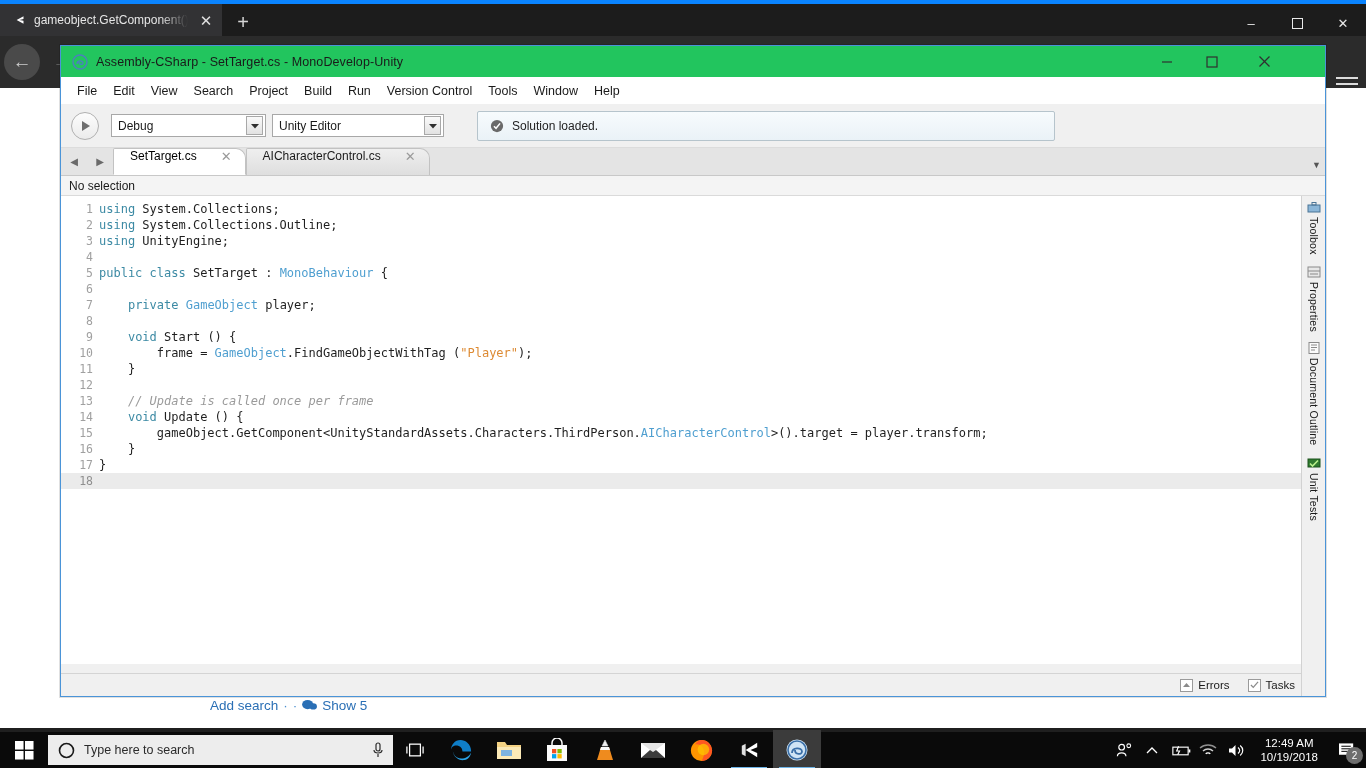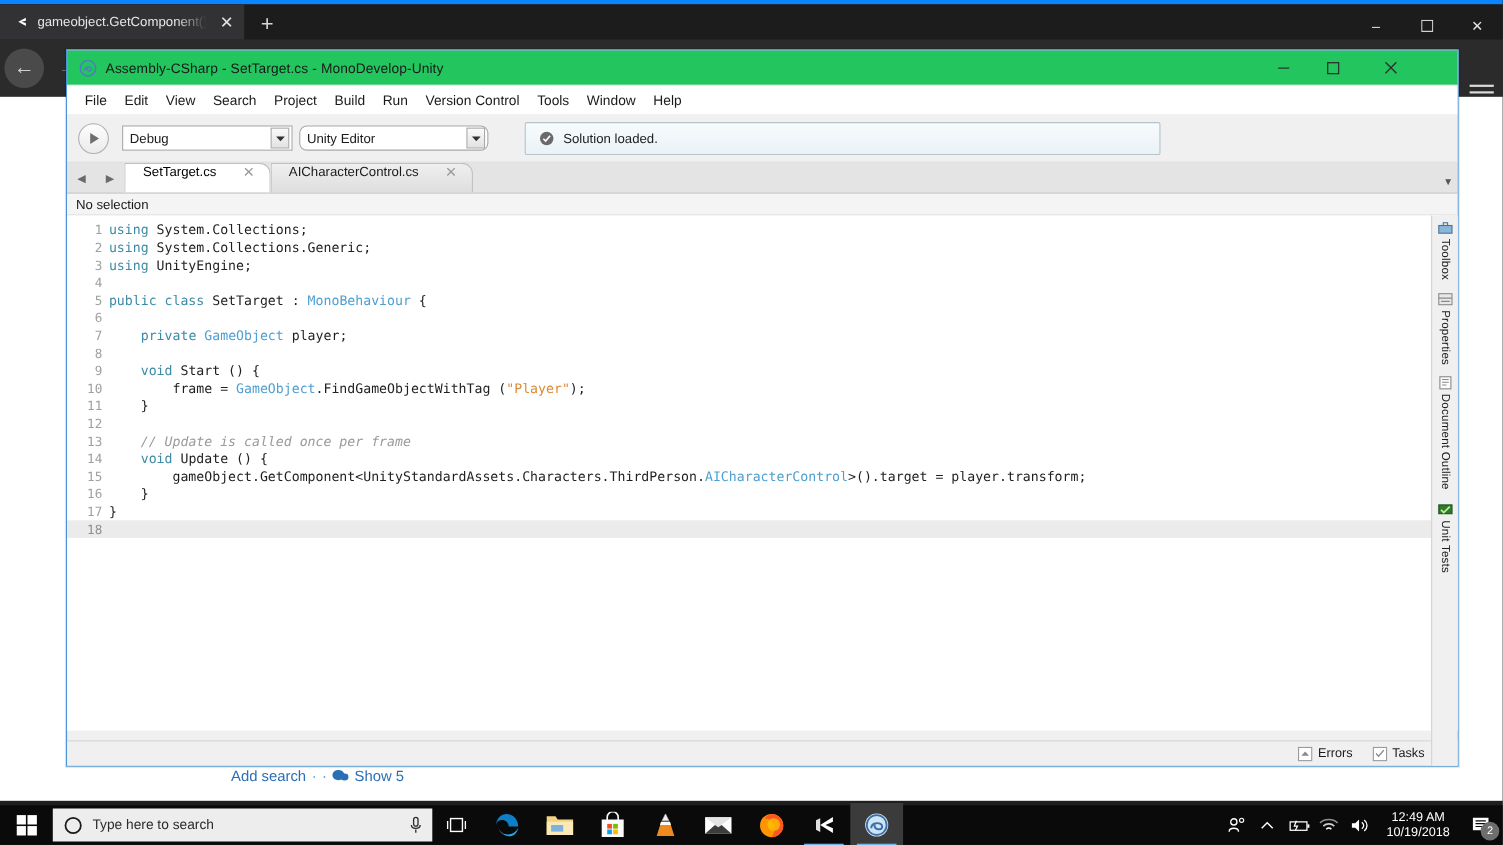--- a/index.html
+++ b/index.html
@@ -146,21 +146,21 @@
     margin-right: 6px;
   }
   .md-combo .combo-label { flex: 1 1 auto; }
   .md-combo .combo-arrow {
     flex: 0 0 17px; height: 19px; margin-right: 2px;
     background: linear-gradient(#fafafa, #e2e2e2);
     border: 1px solid #a8a8a8;
     display: flex; align-items: center; justify-content: center;
   }
   #combo-config { width: 155px; }
-  #combo-runtime { width: 172px; border-radius: 7px; }
+  #combo-runtime { width: 172px; }
   #md-status-pill {
     flex: 0 0 auto; width: 578px; height: 30px; margin-left: 27px;
     background: linear-gradient(#f7fbfd, #eaf2f7);
     border: 1px solid #b6c4cc; border-radius: 2px;
     display: flex; align-items: center; gap: 8px; padding-left: 12px;
     font-size: 12px; color: #222;
   }
   #md-search-box {
     flex: 0 0 auto; width: 238px; height: 25px; margin-left: 26px;
     background: #fff; border: 1px solid #a9a9a9;
@@ -513,21 +513,21 @@
 
   <div id="md-editor-wrap">
     <div id="editor-area">
       <div id="code-table">
           <div class="code-row">
             <span class="ln">1</span>
             <span class="src"><span class="k">using</span><span> System.Collections;</span></span>
           </div>
           <div class="code-row">
             <span class="ln">2</span>
-            <span class="src"><span class="k">using</span><span> System.Collections.Generic;</span></span>
+            <span class="src"><span class="k">using</span><span> System.Collections.Outline;</span></span>
           </div>
           <div class="code-row">
             <span class="ln">3</span>
             <span class="src"><span class="k">using</span><span> UnityEngine;</span></span>
           </div>
           <div class="code-row">
             <span class="ln">4</span>
             <span class="src">&nbsp;</span>
           </div>
           <div class="code-row">

